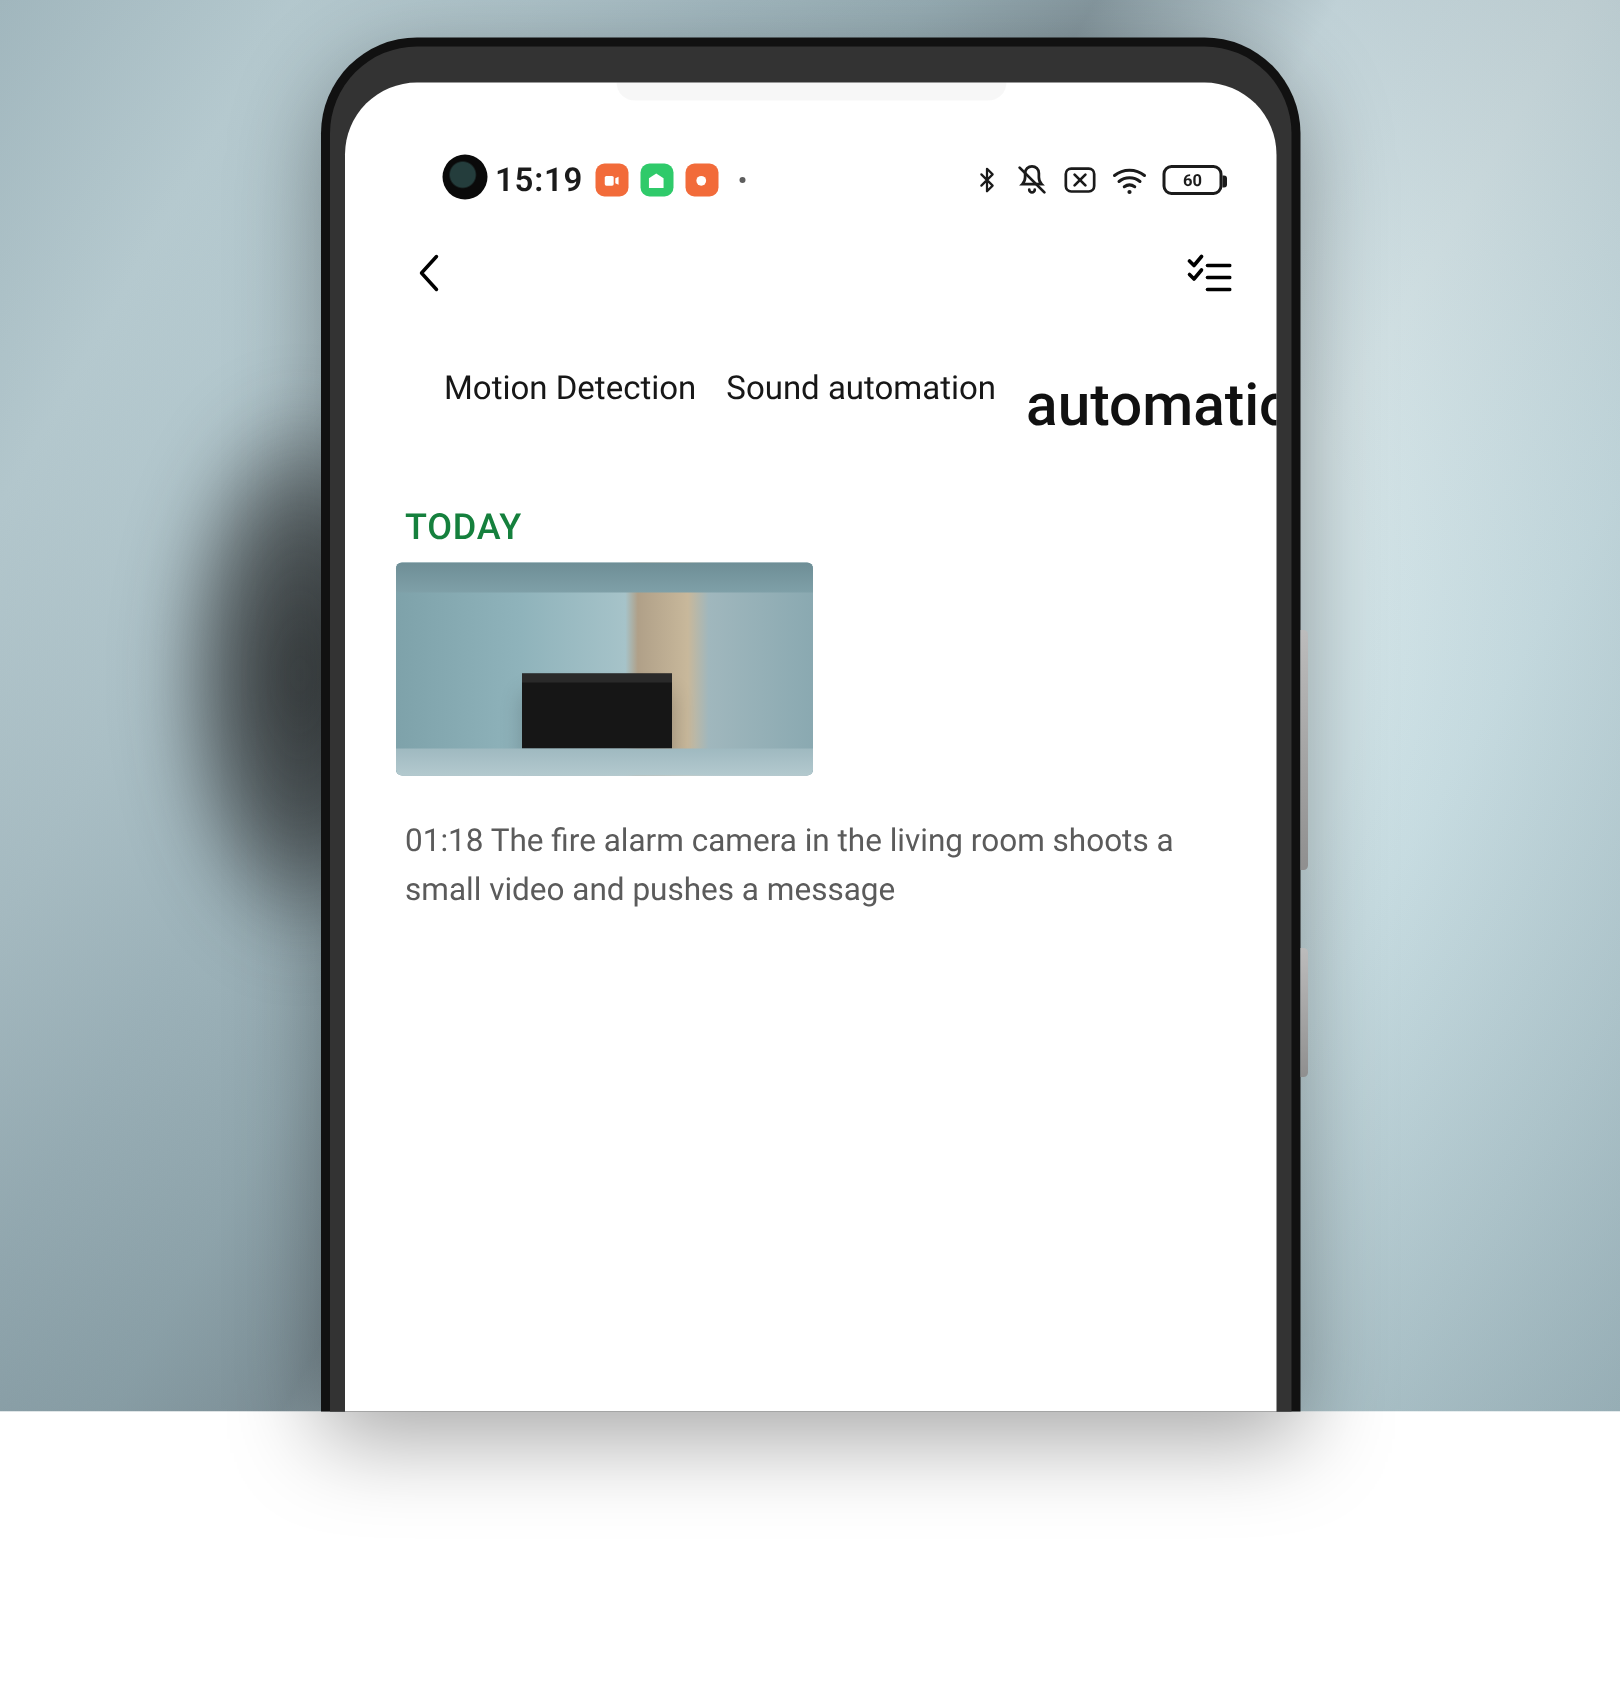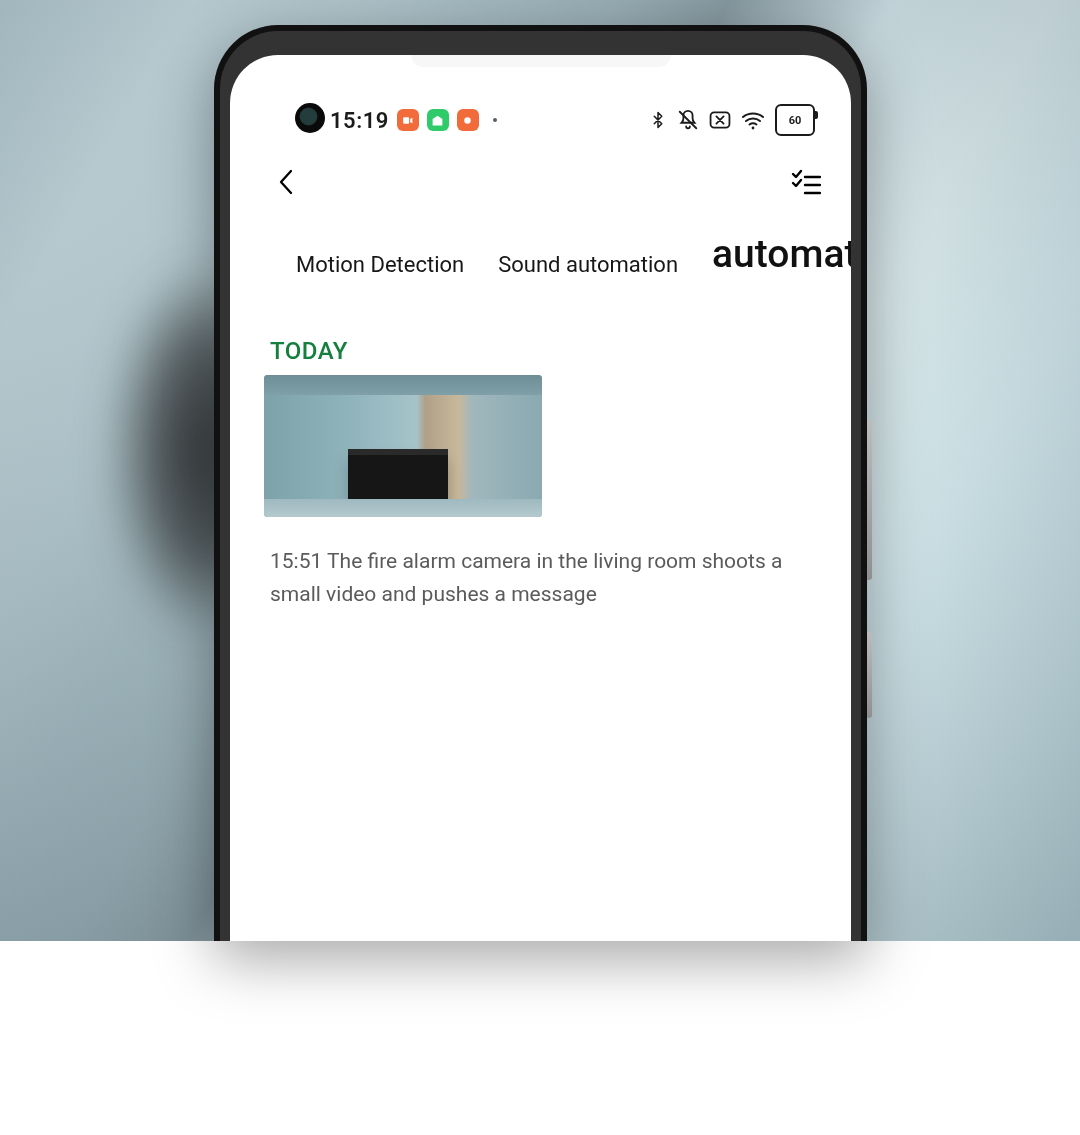--- a/index.html
+++ b/index.html
@@ -117,21 +117,21 @@
     .app-chip svg { width: 13px; height: 13px; }
     .chip-orange { background: #f26b3a; }
     .chip-green  { background: #2fca6a; }
     .chip-orange2{ background: #f26b3a; }
     .dot-more { width:4px; height:4px; background:#5e5e5e; border-radius:50%; margin-left:6px; }
 
     .status-right { display: flex; align-items: center; gap: 10px; }
     .status-right svg { display: block; color:#1b1b1b; }
     .battery {
       position: relative;
-      width: 40px; height: 32px;
+      width: 40px; height: 20px;
       border: 2px solid #1b1b1b;
       border-radius: 6px;
       display: flex; align-items: center; justify-content: center;
       font-size: 11px; font-weight: 700; color:#1b1b1b;
     }
     .battery::after {
       content:""; position:absolute; right:-5px; top:5px;
       width:3px; height:8px; background:#1b1b1b; border-radius:0 2px 2px 0;
     }
 
@@ -142,24 +142,24 @@
       height: 50px;
       display: flex; align-items: center; justify-content: space-between;
       padding: 0 28px 0 40px;
     }
     .nav-back, .nav-action { width:34px; height:34px; display:flex; align-items:center; justify-content:center; color:#000; cursor:pointer; }
     .nav-action svg, .nav-back svg { display:block; }
 
     
     .tabs {
       position: absolute;
-      top: 176px; left: 0; right: 0;
-      display: flex; align-items: flex-end;
+      top: 192px; left: 0; right: 0;
+      display: flex; align-items: flex-start;
       padding: 0 40px 0 66px;
-      gap: 34px;
+      gap: 20px;
     }
     .tab-item { font-size: 22px; color:#171717; white-space:nowrap; cursor:pointer; }
     .tab-active { font-size: 39px; font-weight:500; color:#111; }
 
     
     .section-title {
       position:absolute;
       top:282px; left:40px;
       font-size:24px; letter-spacing:0.5px; color:#15803d; font-weight:500;
     }
@@ -294,16 +294,16 @@
       <span class="tab-item">Sound automation</span>
       <span class="tab-item tab-active">automation</span>
     </div>
 
     <div class="section-title">TODAY</div>
 
     <div class="event-thumb">
       <div class="thumb-room"></div>
       <div class="thumb-floor"></div>
     </div>
-    <div class="event-caption">15:51 The fire alarm camera in the living room shoots a small video and pushes a message</div>
+    <div class="event-caption">01:18 The fire alarm camera in the living room shoots a small video and pushes a message</div>
 
   </div>
 </div>
 
 </body></html>

